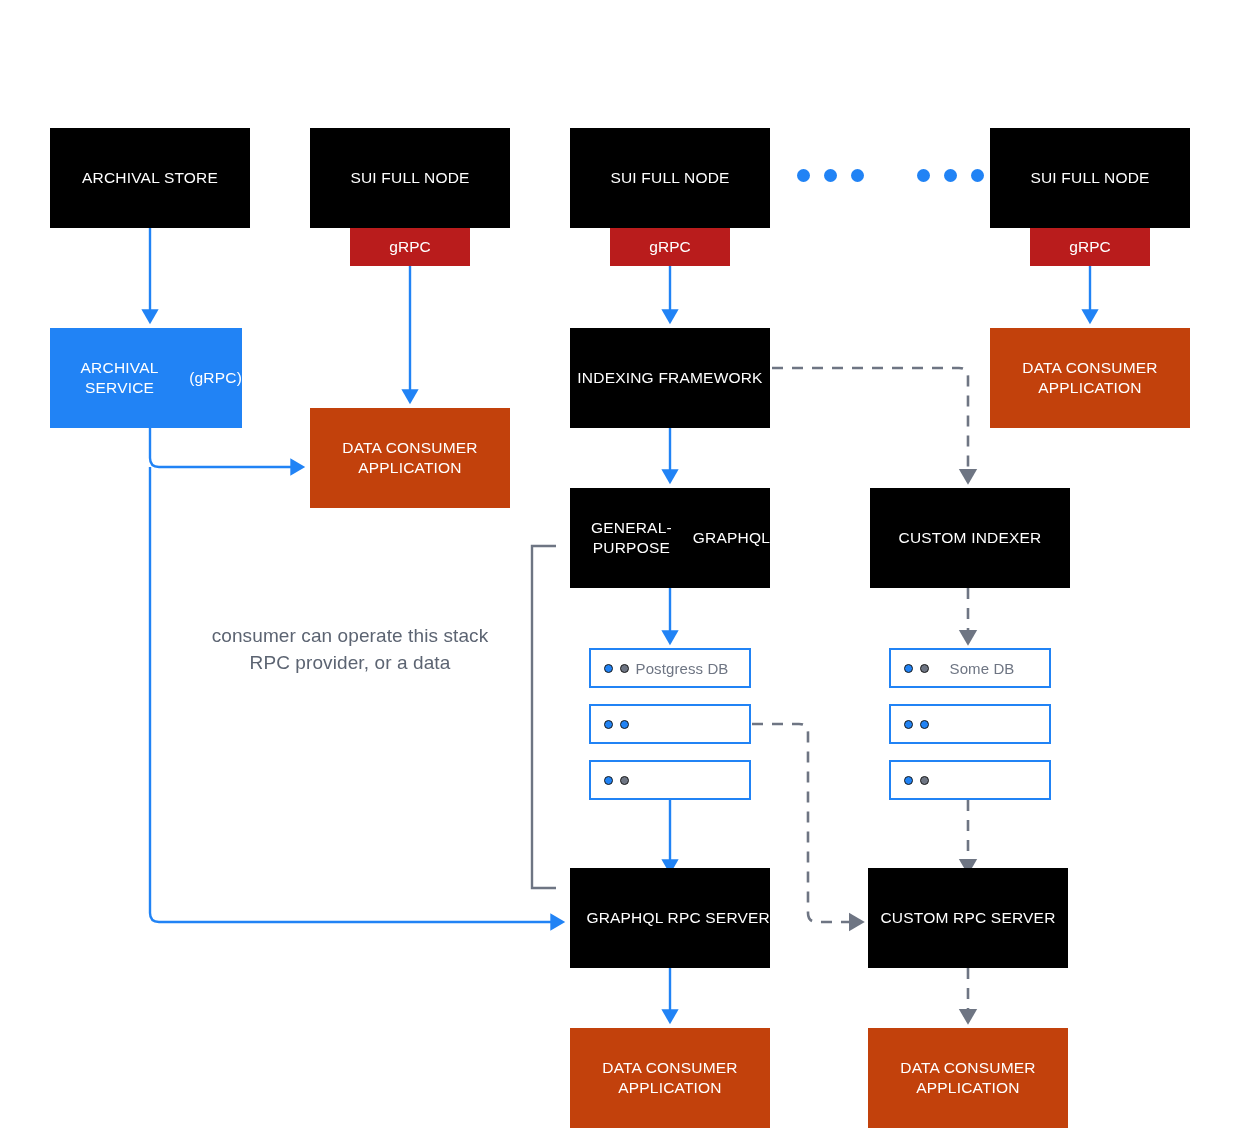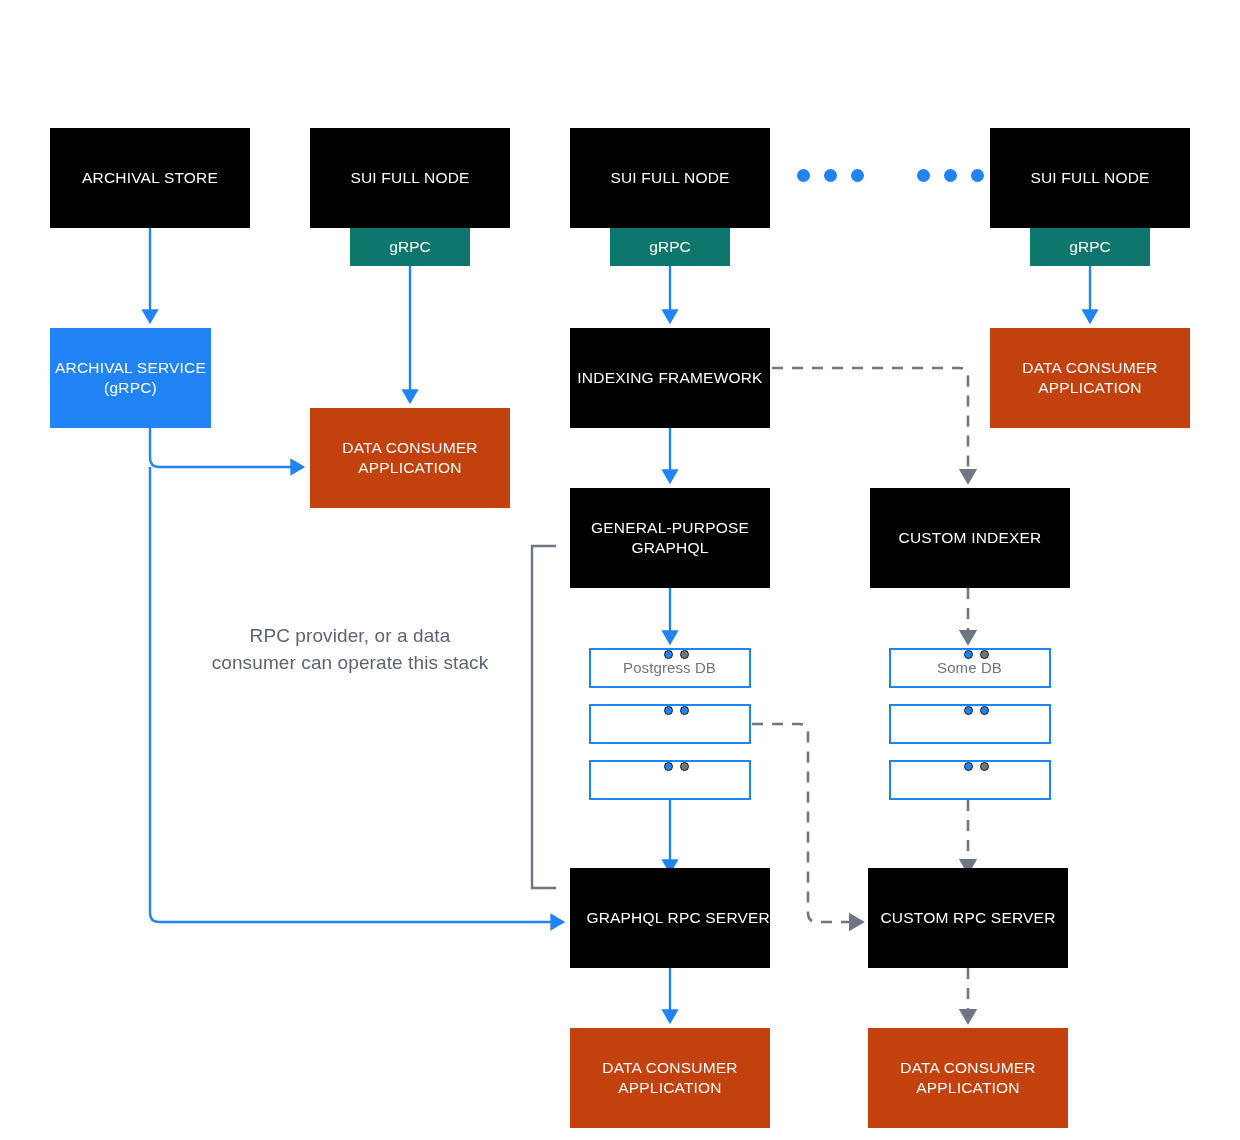--- a/index.html
+++ b/index.html
@@ -51,36 +51,35 @@
   }
   .node-blue {
     background: #2183F5;
     color: #ffffff;
     font-size: 15.5px;
     letter-spacing: 0.2px;
   }
   .badge-grpc {
     position: absolute;
     box-sizing: border-box;
-    background: #0f766e;
+    background: #b91c1c;
     color: #ffffff;
     font-size: 15.5px;
     display: flex;
     align-items: center;
     justify-content: center;
   }
   .db-box {
     position: absolute;
     box-sizing: border-box;
     border: 2px solid #2183F5;
     background: #ffffff;
     display: flex;
     align-items: center;
     padding-left: 13px;
-    flex-direction: column;
   }
   .db-dots {
     display: flex;
     gap: 7px;
     align-items: center;
   }
   .db-dot {
     width: 9px;
     height: 9px;
     border-radius: 50%;
@@ -196,51 +195,51 @@
   <div class="badge-grpc" style="left:350px; top:190px; width:120px; height:38px;">
     <span>gRPC</span>
   </div>
   <div class="badge-grpc" style="left:610px; top:190px; width:120px; height:38px;">
     <span>gRPC</span>
   </div>
   <div class="badge-grpc" style="left:1030px; top:190px; width:120px; height:38px;">
     <span>gRPC</span>
   </div>
 
-  <div class="node node-blue" style="left:50px; top:290px; width:161px; height:100px; flex-direction:column;">
+  <div class="node node-blue" style="left:50px; top:290px; width:192px; height:100px; ">
     <span>ARCHIVAL SERVICE</span>
     <span>(gRPC)</span>
   </div>
 
   <div class="node node-gray" style="left:310px; top:370px; width:200px; height:100px; flex-direction:column;">
     <span>DATA CONSUMER</span>
     <span>APPLICATION</span>
   </div>
 
   <div class="node node-black" style="left:570px; top:290px; width:200px; height:100px;">
     <span>INDEXING FRAMEWORK</span>
   </div>
 
   <div class="node node-gray" style="left:990px; top:290px; width:200px; height:100px; flex-direction:column;">
     <span>DATA CONSUMER</span>
     <span>APPLICATION</span>
   </div>
 
-  <div class="node node-black" style="left:570px; top:450px; width:200px; height:100px; flex-direction:column;">
+  <div class="node node-black" style="left:570px; top:450px; width:200px; height:100px; flex-direction:row;">
     <span>GENERAL-PURPOSE</span>
     <span>GRAPHQL</span>
   </div>
 
   <div class="node node-black" style="left:870px; top:450px; width:200px; height:100px;">
     <span>CUSTOM INDEXER</span>
   </div>
 
   <div class="annotation" style="left:180px; top:585px; width:340px;">
+    <div>consumer can operate this stack</div>
     <div>RPC provider, or a data</div>
-    <div>consumer can operate this stack</div>
   </div>
 
   <div class="db-box" style="left:589px; top:610px; width:162px; height:40px;">
     <span class="db-dots">
       <span class="db-dot blue"></span>
       <span class="db-dot gray"></span>
     </span>
     <span class="db-label">Postgress DB</span>
   </div>
 

